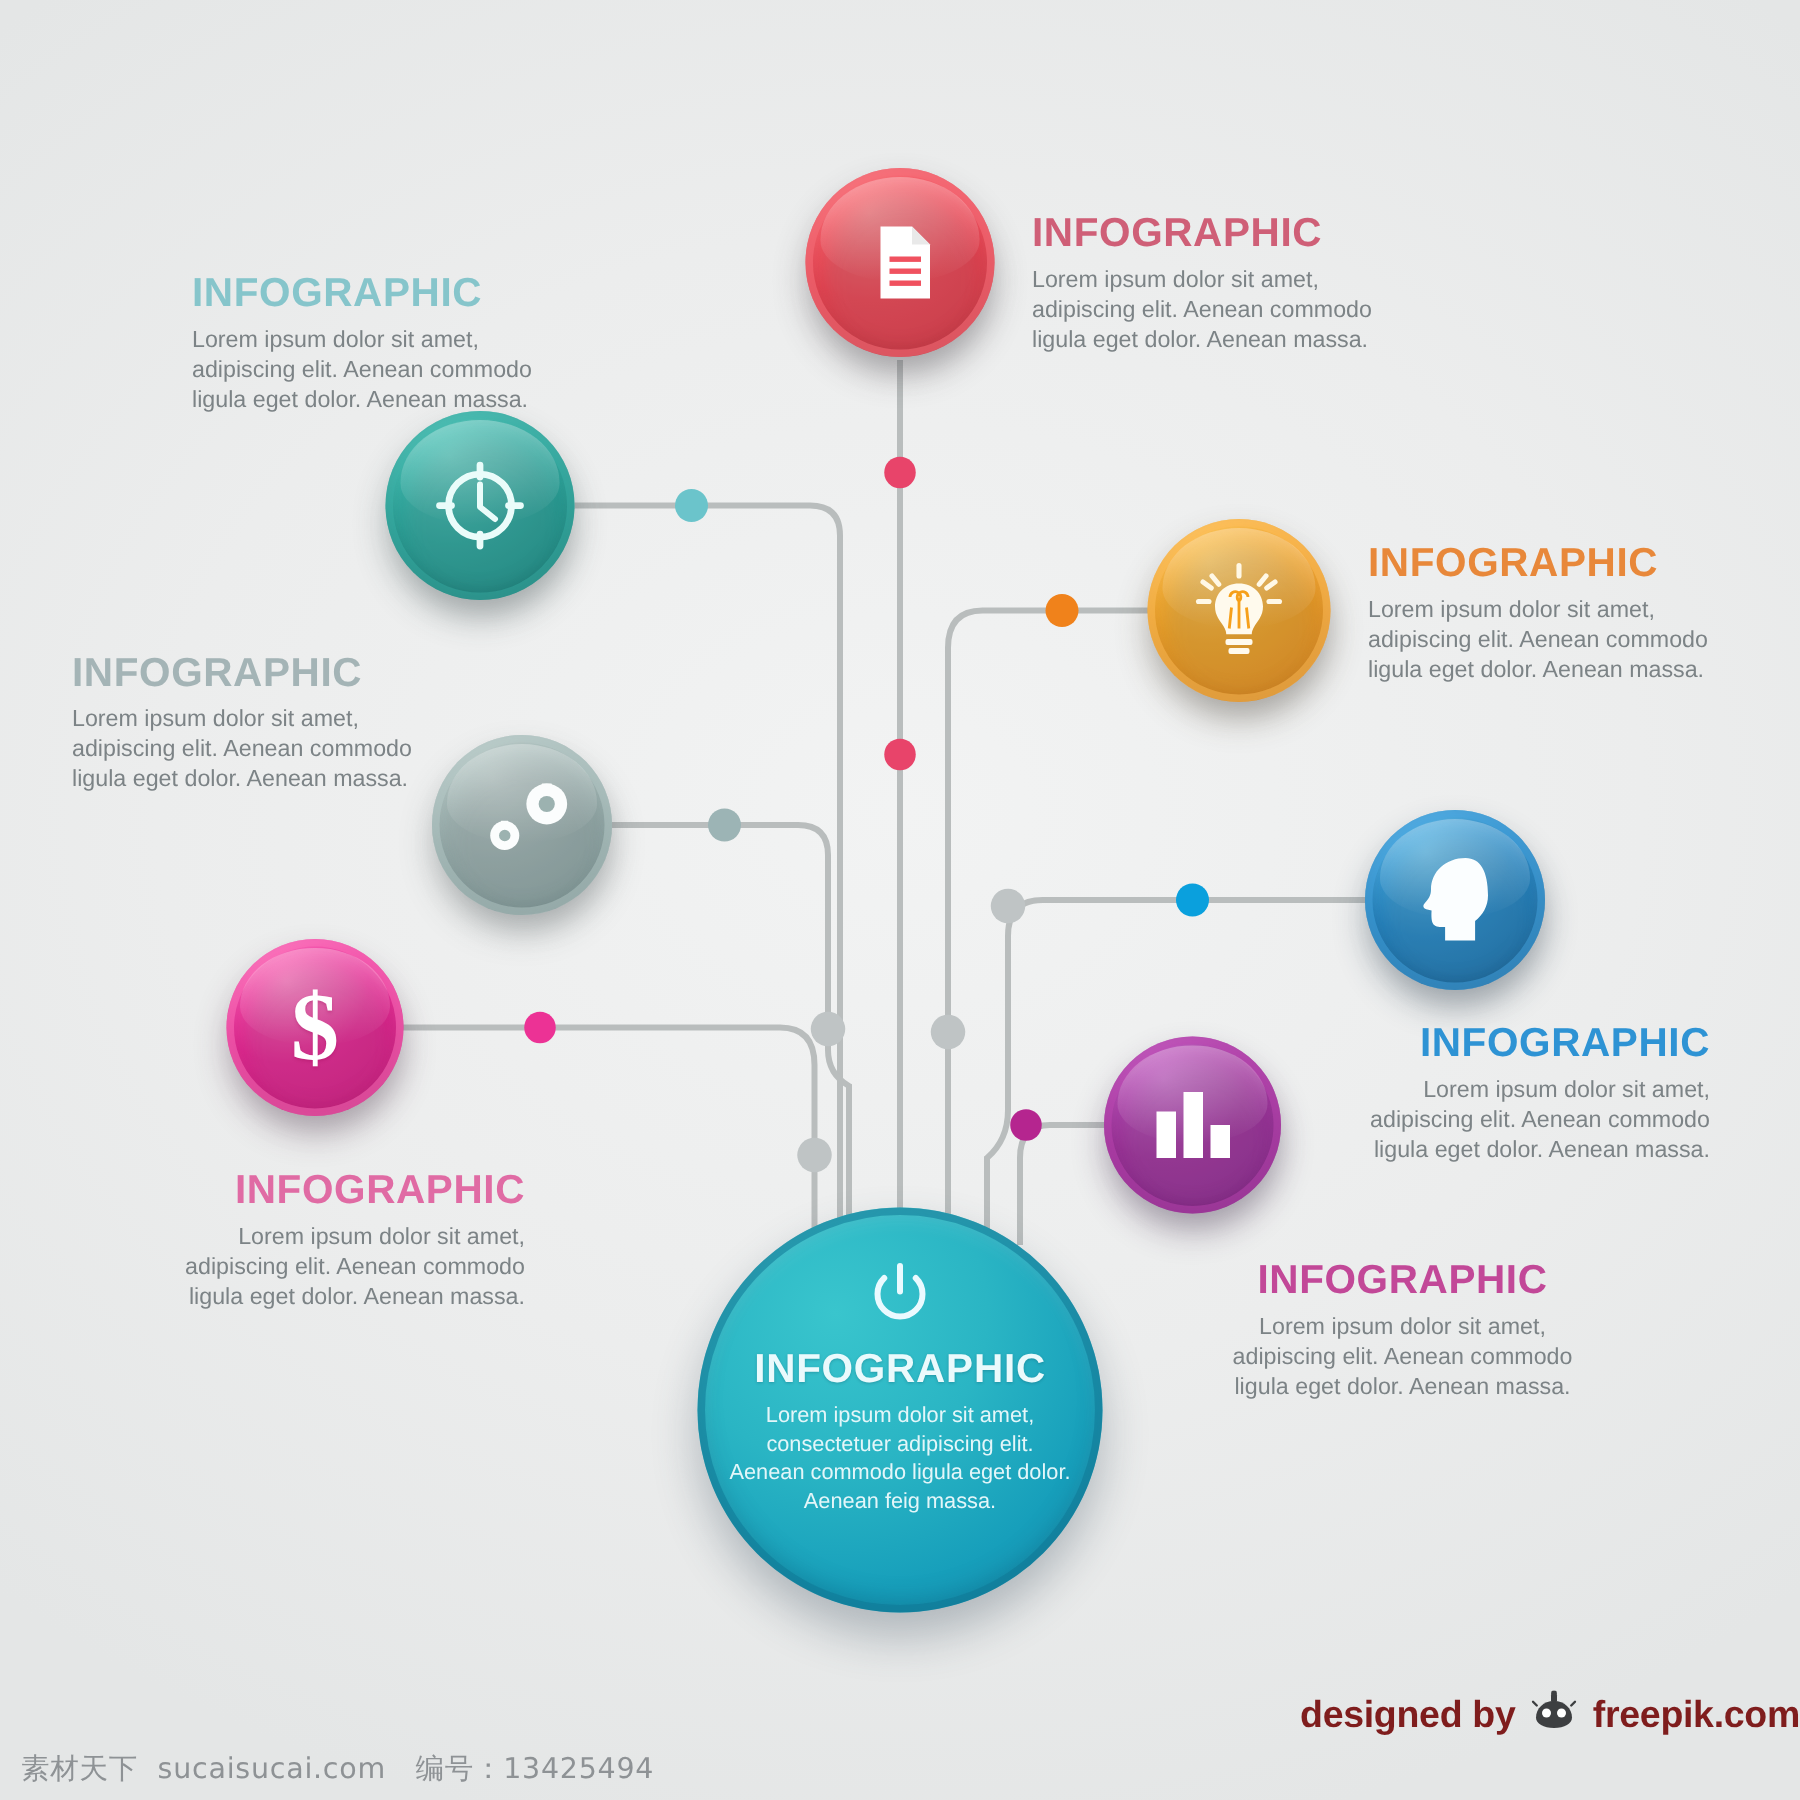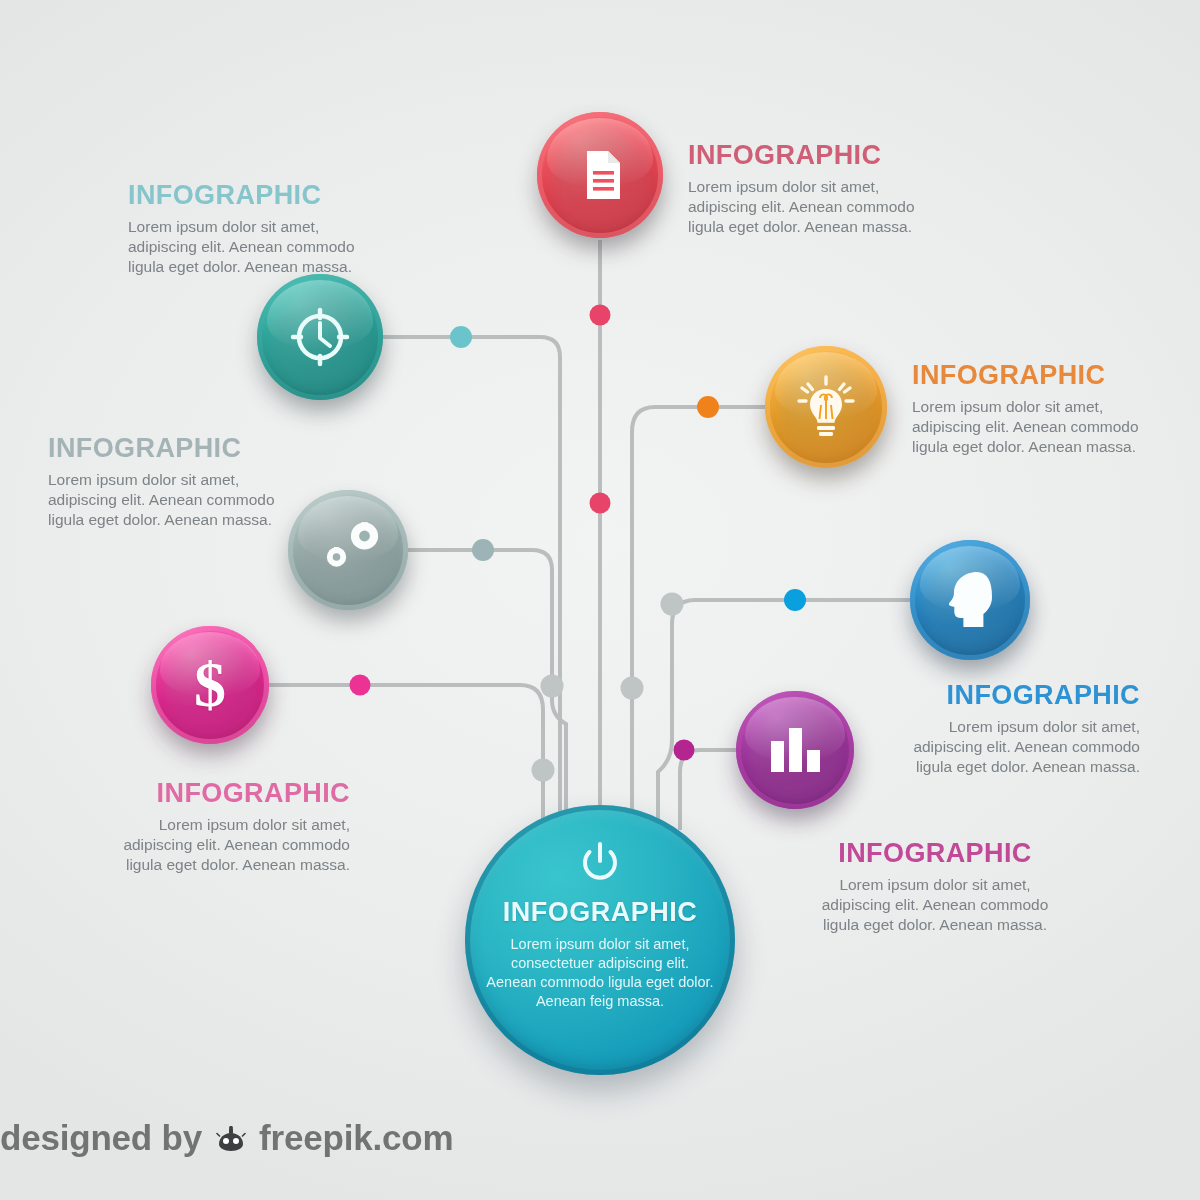--- a/index.html
+++ b/index.html
@@ -51,22 +51,22 @@
     padding-top:36px;box-sizing:border-box;
   }
   #center-node .ring{position:absolute;inset:0;border-radius:50%;
        border:5px solid rgba(15,120,150,.55);box-sizing:border-box;}
   #center-node h2{margin:10px 0 7px 0;font-size:27px;font-weight:bold;color:#eafafc;
        letter-spacing:.5px;text-shadow:0 1px 2px rgba(0,50,70,.25);}
   #center-node p{margin:0;font-size:14.5px;line-height:19px;color:#e3f6f9;
        text-align:center;white-space:pre-line;width:250px;}
 
   
-  #footer{position:absolute;left:0;right:0;bottom:38px;text-align:left;
-     font-size:35px;font-weight:bold;color:#737373;letter-spacing:-.2px;}
+  #footer{position:absolute;left:0;right:0;bottom:38px;text-align:right;
+     font-size:25px;font-weight:bold;color:#7f1d1d;letter-spacing:-.2px;}
   #footer .fp-logo{display:inline-block;vertical-align:-4px;margin:0 4px;}
   #watermark{position:absolute;left:14px;bottom:8px;font-size:19px;color:#8e9295;
      font-family:"DejaVu Sans",sans-serif;letter-spacing:.5px;white-space:pre;}
 </style>
 </head>
 <body>
 
 <div class="stage">
 
   <svg class="wires" viewBox="0 0 1200 1200">
@@ -277,14 +277,15 @@
         <rect x="13" y="2" width="4" height="6" rx="1.4" fill="#3d3f41"></rect>
         <circle cx="15" cy="1.8" r="1.9" fill="#3d3f41"></circle>
         <circle cx="10" cy="15" r="3" fill="#fff"></circle>
         <circle cx="20" cy="15" r="3" fill="#fff"></circle>
         <path d="M3.5,10 l-2.5,-2.5 M26.5,10 l2.5,-2.5" stroke="#3d3f41" stroke-width="1.6" stroke-linecap="round"></path>
       </svg>
     </span>
     <span>freepik.com</span>
   </div>
 
+  <div id="watermark">素材天下  sucaisucai.com   编号：13425494</div>
 
 </div>
 
 </body></html>

